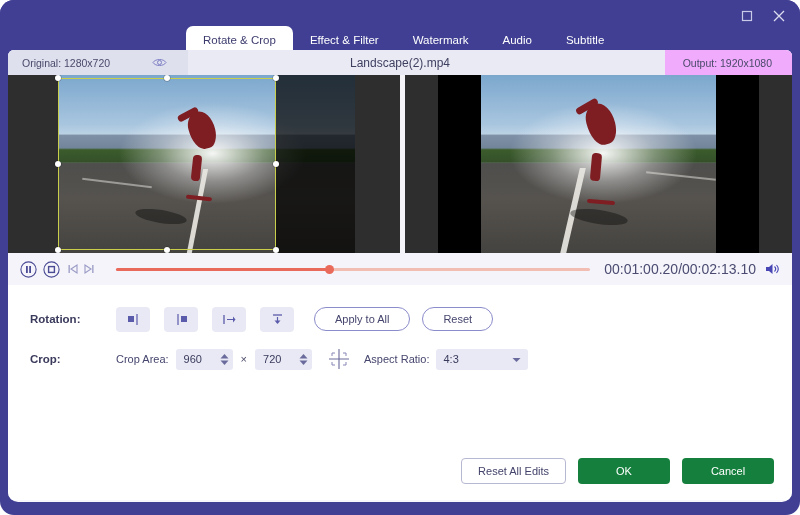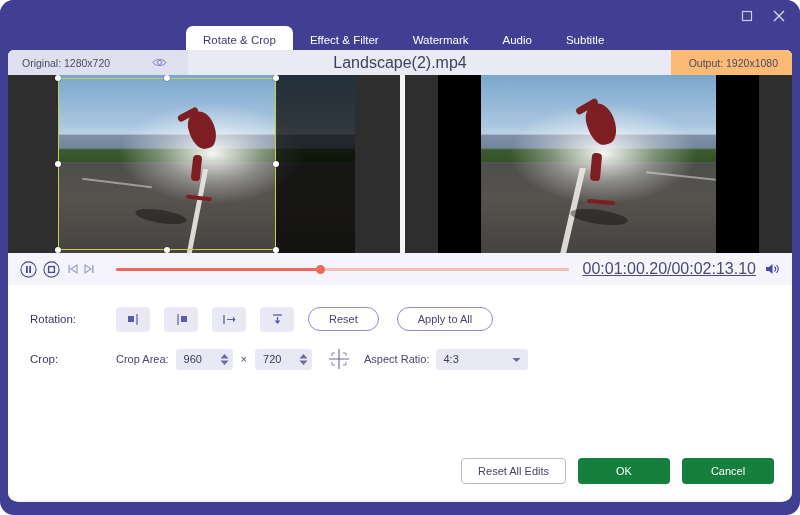--- a/index.html
+++ b/index.html
@@ -76,27 +76,27 @@
     position: absolute; left: 0; top: 0;
     height: 25px; width: 180px;
     background: #dfe0ee;
     border-radius: 5px 0 0 0;
     display: flex; align-items: center;
     padding-left: 14px; gap: 42px;
   }
   .eye-ico { display: flex; align-items: center; cursor: pointer; }
   .infobar .center-name {
     position: absolute; left: 0; right: 0; text-align: center;
-    font-size: 16px; color: #3f3f60;
+    font-size: 12px; color: #3f3f60;
   }
   .infobar .out-chip {
     position: absolute; right: 0; top: 0; height: 25px;
     display: flex; align-items: center;
-    padding-right: 14px; padding-left: 18px;
-    background: #fdba74;
+    padding-right: 20px; padding-left: 18px;
+    background: #f0abfc;
     border-radius: 0 5px 0 0;
     font-size: 10.5px;
   }
 
   
   .previews {
     position: relative;
     height: 178px;
     display: flex;
     background: #2b2b2b;
@@ -180,36 +180,36 @@
   }
   .seek-fill {
     position: absolute; left: 0; height: 3px;
     background: #e9695a; border-radius: 2px;
   }
   .seek-knob {
     position: absolute; width: 9px; height: 9px;
     background: #e9695a; border-radius: 50%;
   }
   .time {
-    font-size: 16px; color: #4b4b72;
-    margin-right: 8px; white-space: nowrap; text-decoration: underline;
+    font-size: 14px; color: #4b4b72;
+    margin-right: 8px; white-space: nowrap;
   }
   .vol { display: flex; align-items: center; cursor: pointer; }
 
   
   .controls {
     position: relative;
     background: #ffffff;
     height: 215px;
     padding: 14px 0 0 0;
   }
   .row { display: flex; align-items: center; height: 40px; }
   .row-label {
     width: 108px; padding-left: 22px;
-    font-size: 11.5px; font-weight: normal; color: #3a3a5c;
+    font-size: 11.5px; font-weight: bold; color: #3a3a5c;
   }
   .iconbtn {
     width: 34px; height: 25px;
     background: #e8e9f4;
     border-radius: 4px;
     display: flex; align-items: center; justify-content: center;
     margin-right: 14px;
     cursor: pointer;
   }
   .pillbtn {
@@ -424,25 +424,25 @@
           </svg>
         </div>
         <div class="iconbtn">
           <svg width="15" height="15" viewBox="0 0 15 15">
             <path d="M3 3 L12 3" stroke="#5b5bab" stroke-width="1.3"></path>
             <path d="M7.5 5 L7.5 11" stroke="#5b5bab" stroke-width="1.2"></path>
             <path d="M4.5 8.5 L7.5 12 L10.5 8.5 Z" fill="#5b5bab"></path>
           </svg>
         </div>
 
+        <div class="pillbtn" style="margin-left:6px;">
+          <span>Apply to All</span>
+        </div>
         <div class="pillbtn">
           <span>Reset</span>
-        </div>
-        <div class="pillbtn" style="margin-left:6px;">
-          <span>Apply to All</span>
         </div>
       </div>
 
       <div class="row">
         <div class="row-label">Crop:</div>
 
         <div class="fieldlabel">Crop Area:</div>
 
         <div class="stepper">
           <span class="val">960</span>

